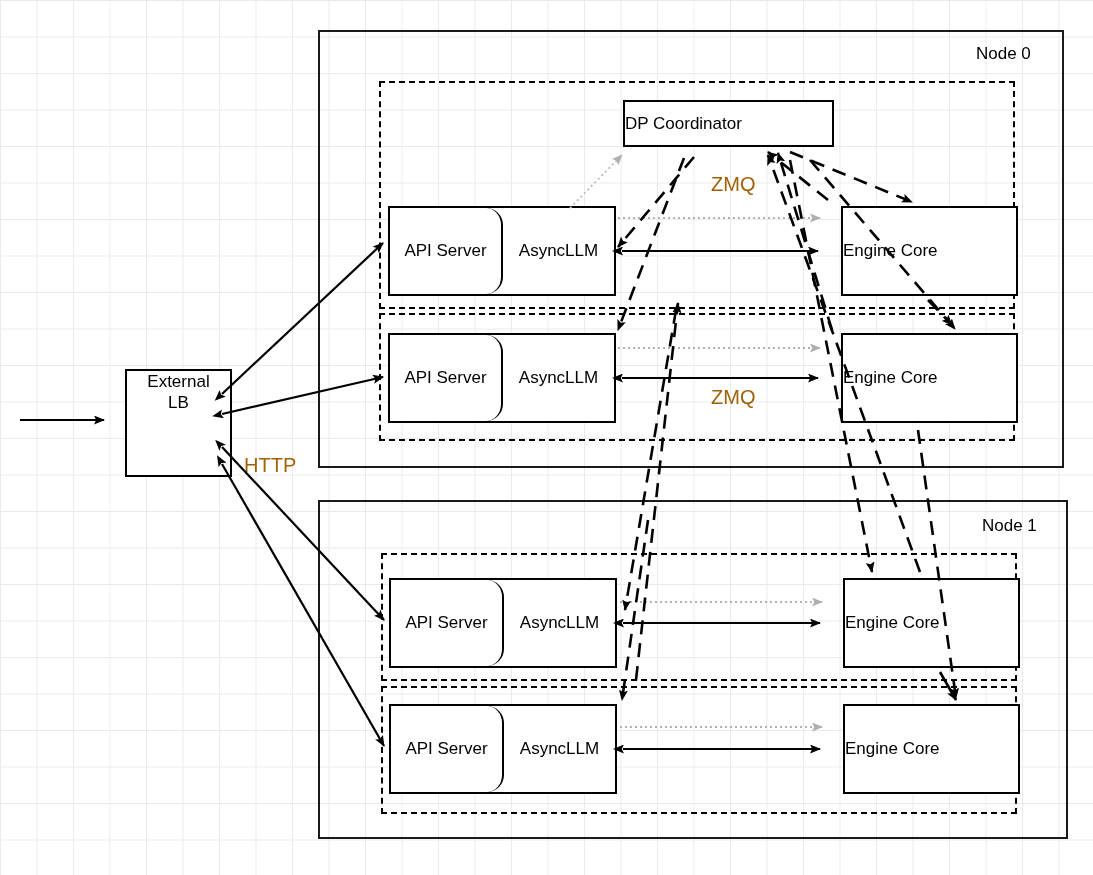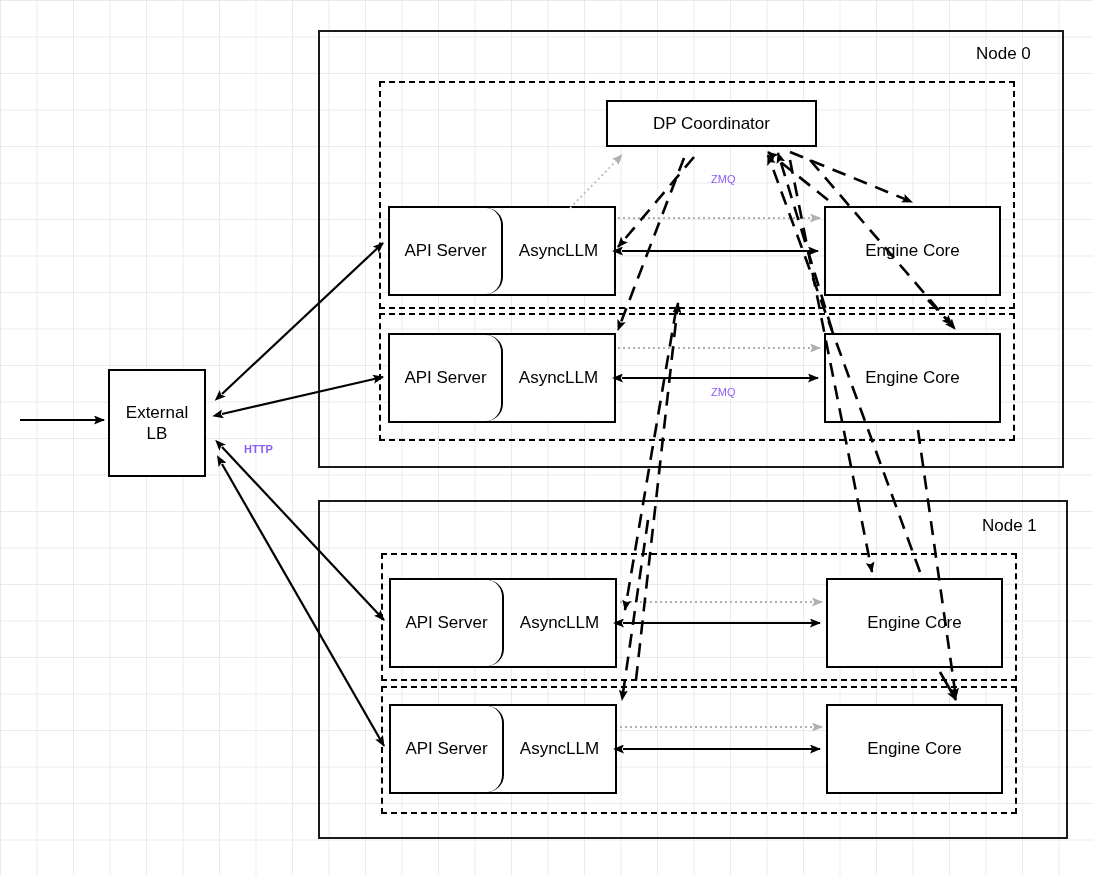--- a/index.html
+++ b/index.html
@@ -14,28 +14,28 @@
   .grid-bg{position:absolute;left:0;top:0;width:1093px;height:875px;
     background-image:
       linear-gradient(to right, #eaeaea 1px, transparent 1px),
       linear-gradient(to bottom, #eaeaea 1px, transparent 1px);
     background-size:36.5px 36.5px;
   }
   .node-box{position:absolute;border:2px solid #1a1a1a;background:transparent;}
   .node-label{position:absolute;font-size:17px;color:#000;white-space:nowrap;}
   .dash-group{position:absolute;border:2px dashed #000;background:transparent;}
   .solid-box{position:absolute;border:2px solid #000;background:#fff;
-    box-sizing:border-box;display:flex;align-items:center;justify-content:center;}
+    box-sizing:border-box;display:flex;align-items:center;margin-left:17px;}
   .split-box{position:absolute;border:2px solid #000;background:#fff;
     box-sizing:border-box;display:flex;align-items:stretch;}
   .split-half{flex:1;display:flex;align-items:center;justify-content:center;
     font-size:17px;color:#000;white-space:nowrap;}
   .split-half.left{border-right:2px solid #000;border-radius:17px;}
   .boxlabel{font-size:17px;color:#000;white-space:nowrap;text-align:center;line-height:1.25;}
-  .edge-label{position:absolute;font-size:11px;color:#8b5cf6;background:transparent;white-space:nowrap;}
+  .edge-label{position:absolute;font-size:20px;color:#a16207;background:transparent;white-space:nowrap;}
   svg.overlay{position:absolute;left:0;top:0;width:1093px;height:875px;pointer-events:none;}
 </style>
 </head>
 <body>
 
 <div id="canvas">
 
   <div class="grid-bg"></div>
 
   <div class="node-box" style="left:318px;top:30px;width:742px;height:434px;"></div>
@@ -79,28 +79,28 @@
   </div>
 
   <div class="split-box" style="left:389px;top:704px;width:228px;height:90px;">
     <div class="split-half left">API Server</div>
     <div class="split-half">AsyncLLM</div>
   </div>
   <div class="solid-box" style="left:826px;top:704px;width:177px;height:90px;">
     <span class="boxlabel">Engine Core</span>
   </div>
 
-  <div class="solid-box" style="left:108px;top:369px;width:98px;height:108px;flex-direction:column;">
+  <div class="solid-box" style="left:108px;top:369px;width:107px;height:108px;flex-direction:column;">
     <span class="boxlabel">External</span>
     <span class="boxlabel">LB</span>
   </div>
 
   <div class="edge-label" style="left:711px;top:173px;">ZMQ</div>
   <div class="edge-label" style="left:711px;top:386px;">ZMQ</div>
-  <div class="edge-label" style="left:244px;top:443px;font-weight:bold;">HTTP</div>
+  <div class="edge-label" style="left:244px;top:454px;">HTTP</div>
 
   <svg class="overlay" viewBox="0 0 1093 875" xmlns="http://www.w3.org/2000/svg">
     <defs>
       <marker id="ah" markerWidth="11" markerHeight="9" refX="10" refY="4.5" orient="auto" markerUnits="userSpaceOnUse">
         <path d="M0,0 L11,4.5 L0,9 L2.2,4.5 Z" fill="#000"></path>
       </marker>
       <marker id="ah-start" markerWidth="11" markerHeight="9" refX="1" refY="4.5" orient="auto-start-reverse" markerUnits="userSpaceOnUse">
         <path d="M0,0 L11,4.5 L0,9 L2.2,4.5 Z" fill="#000"></path>
       </marker>
       <marker id="ah-gray" markerWidth="11" markerHeight="9" refX="10" refY="4.5" orient="auto" markerUnits="userSpaceOnUse">

